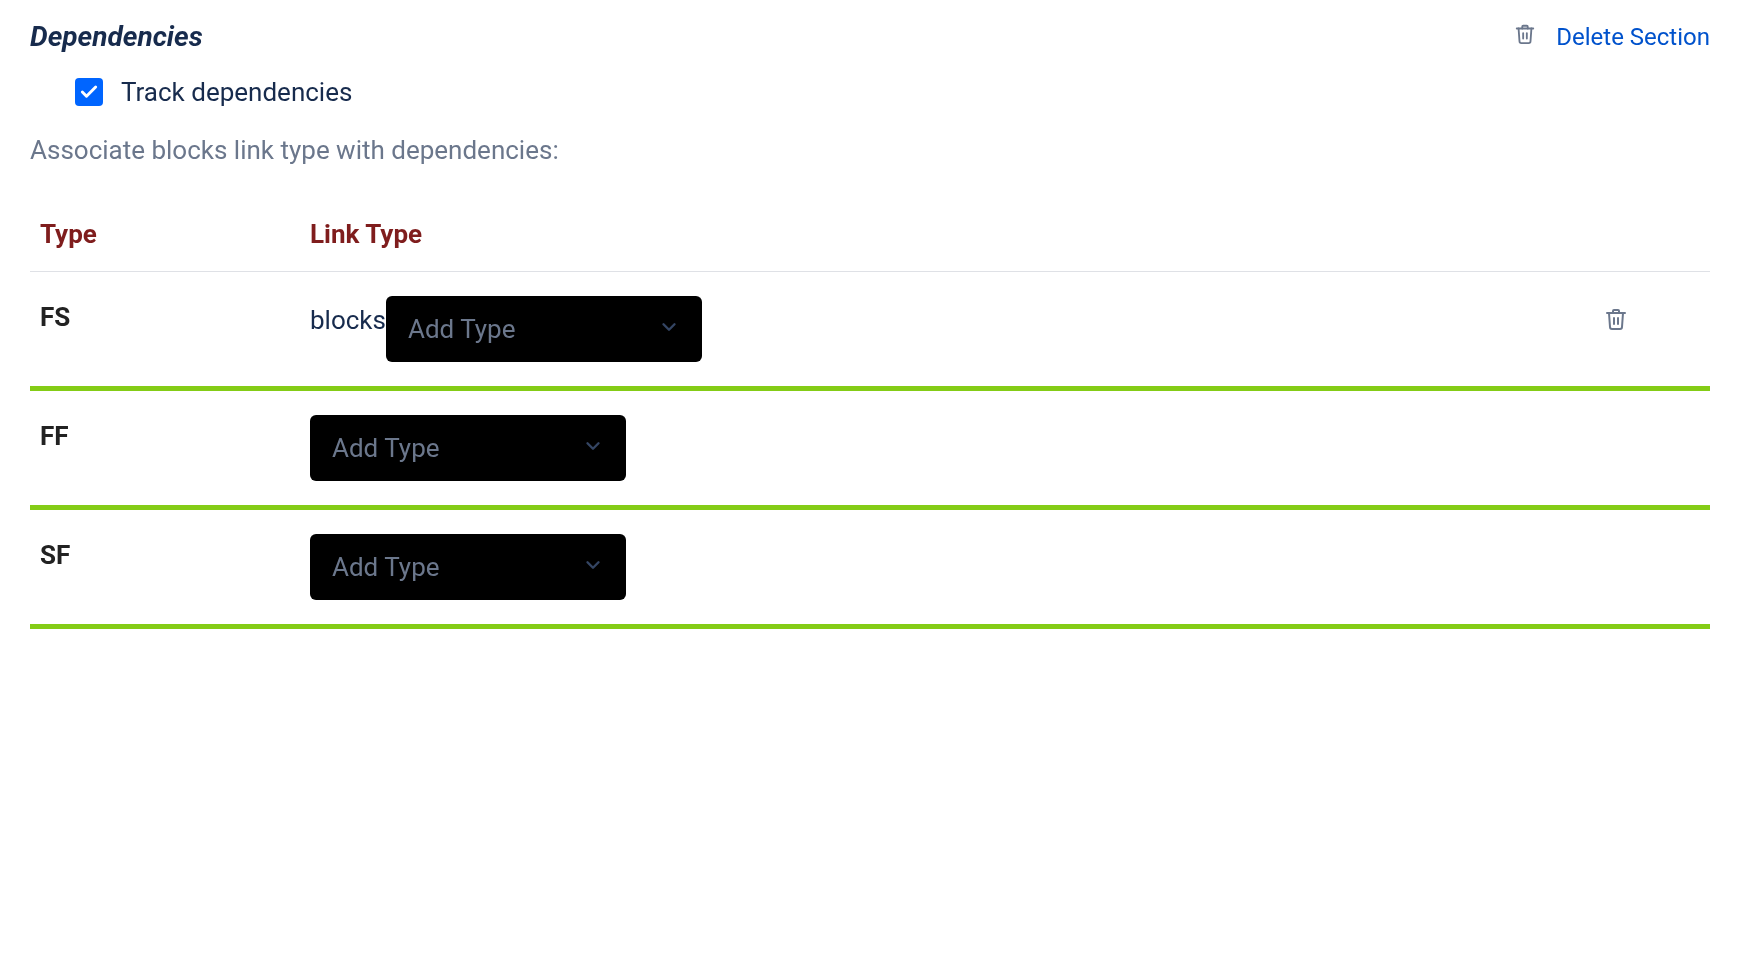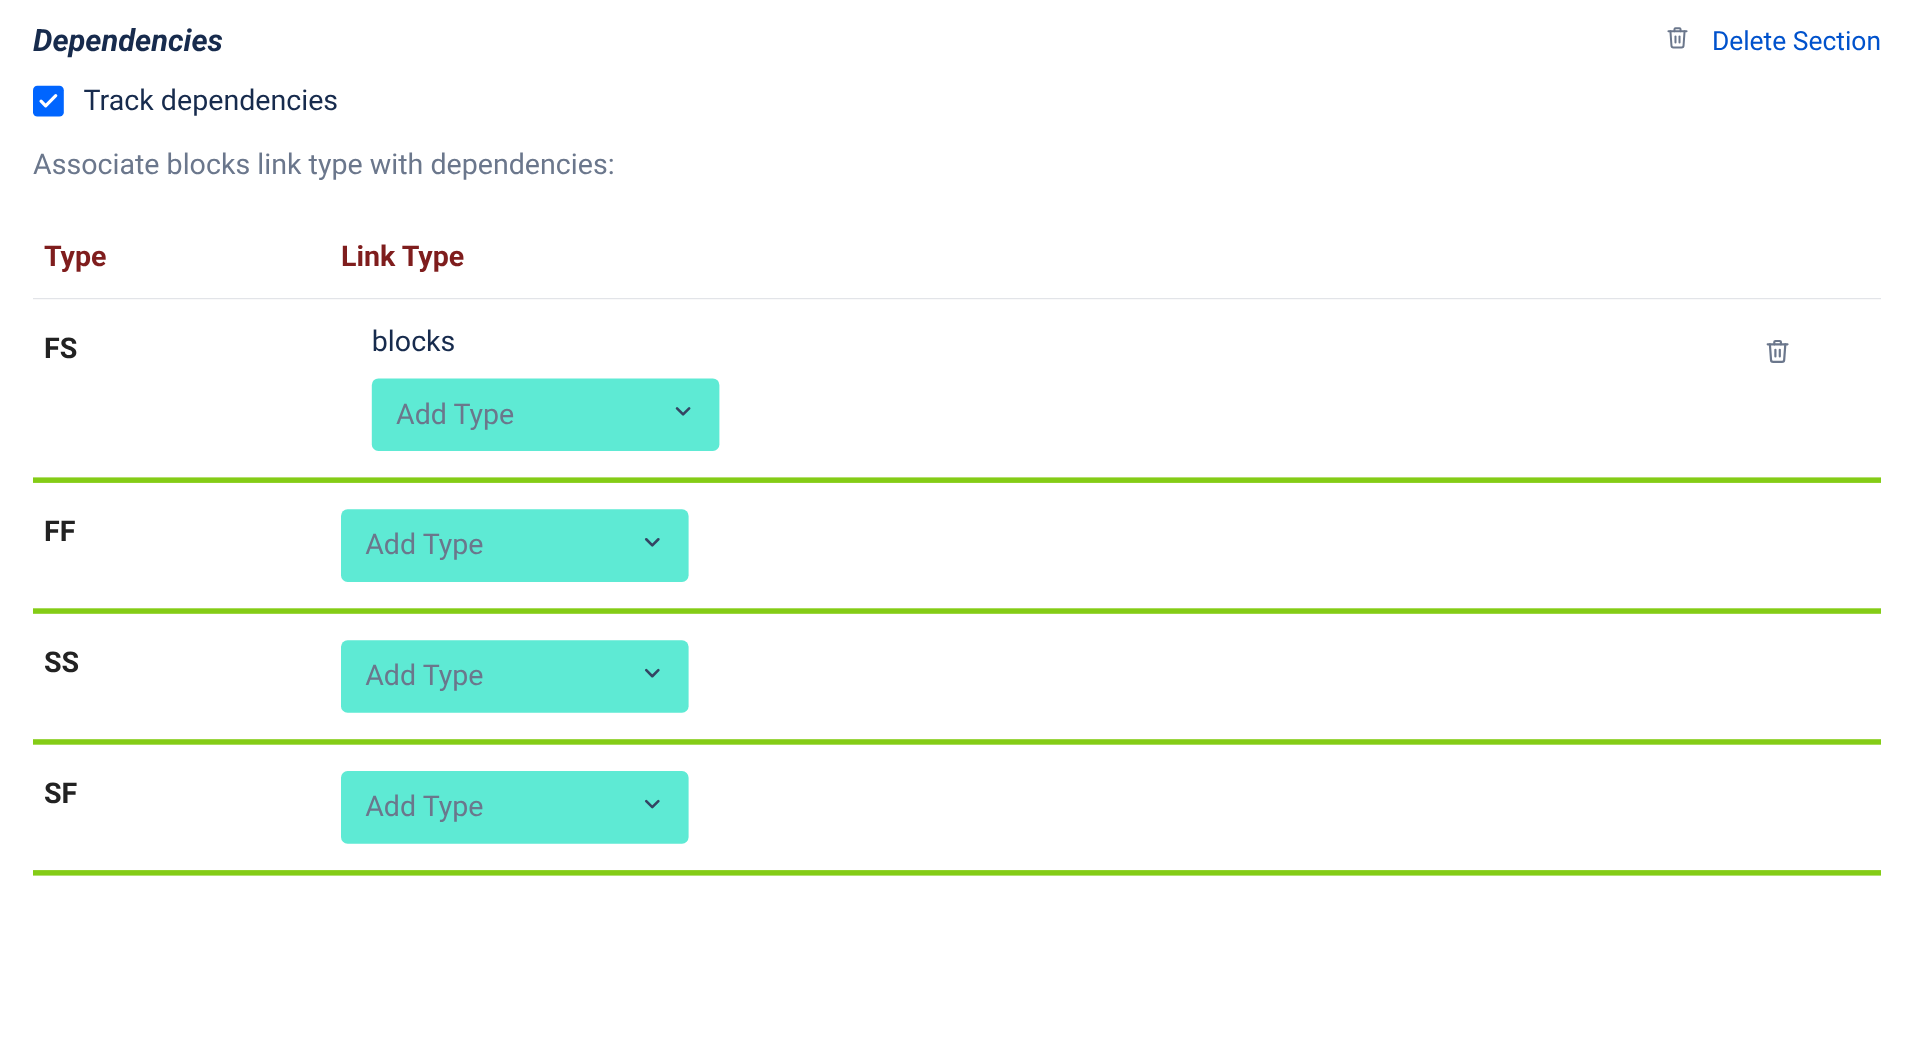--- a/index.html
+++ b/index.html
@@ -31,20 +31,21 @@
     font-size: 24px;
   }
   .delete-section .label {
     color: #0052cc;
   }
   .checkbox-row {
     display: flex;
     align-items: center;
     gap: 18px;
     margin-bottom: 28px;
+    margin-left: 45px;
   }
   .checkbox {
     width: 28px;
     height: 28px;
     background: #0065ff;
     border-radius: 4px;
     display: flex;
     align-items: center;
     justify-content: center;
     cursor: pointer;
@@ -101,35 +102,34 @@
     justify-content: center;
     padding: 4px;
   }
   .dropdown {
     display: inline-flex;
     align-items: center;
     justify-content: space-between;
     width: 316px;
     height: 66px;
     padding: 0 22px 0 22px;
-    background: #5eead4;
+    background: #000000;
     border-radius: 6px;
     cursor: pointer;
   }
   .dropdown .ph {
     color: #6b778c;
     font-size: 26px;
   }
   .dropdown .chev {
     color: #344563;
   }
   .link-cell-inner {
     display: flex;
-    flex-direction: column;
-    margin-left: 28px;
+    flex-direction: row;
   }
 </style>
 </head>
 <body>
 
 <div class="header-row">
   <div class="section-title">Dependencies</div>
   <div class="delete-section">
     <span>
       <svg width="22" height="24" viewBox="0 0 24 24" fill="none" stroke="#6b778c" stroke-width="2" stroke-linecap="round" stroke-linejoin="round">
@@ -203,34 +203,20 @@
           <span class="chev">
             <svg width="22" height="22" viewBox="0 0 24 24" fill="none" stroke="currentColor" stroke-width="2.6" stroke-linecap="round" stroke-linejoin="round">
                 <polyline points="6 9 12 15 18 9"></polyline>
               </svg>
           </span>
         </div>
       </td>
       <td></td>
     </tr>
 
-    <tr>
-      <td class="type-cell">SS</td>
-      <td>
-        <div class="dropdown">
-          <span class="ph">Add Type</span>
-          <span class="chev">
-            <svg width="22" height="22" viewBox="0 0 24 24" fill="none" stroke="currentColor" stroke-width="2.6" stroke-linecap="round" stroke-linejoin="round">
-                <polyline points="6 9 12 15 18 9"></polyline>
-              </svg>
-          </span>
-        </div>
-      </td>
-      <td></td>
-    </tr>
 
     <tr>
       <td class="type-cell">SF</td>
       <td>
         <div class="dropdown">
           <span class="ph">Add Type</span>
           <span class="chev">
             <svg width="22" height="22" viewBox="0 0 24 24" fill="none" stroke="currentColor" stroke-width="2.6" stroke-linecap="round" stroke-linejoin="round">
                 <polyline points="6 9 12 15 18 9"></polyline>
               </svg>

